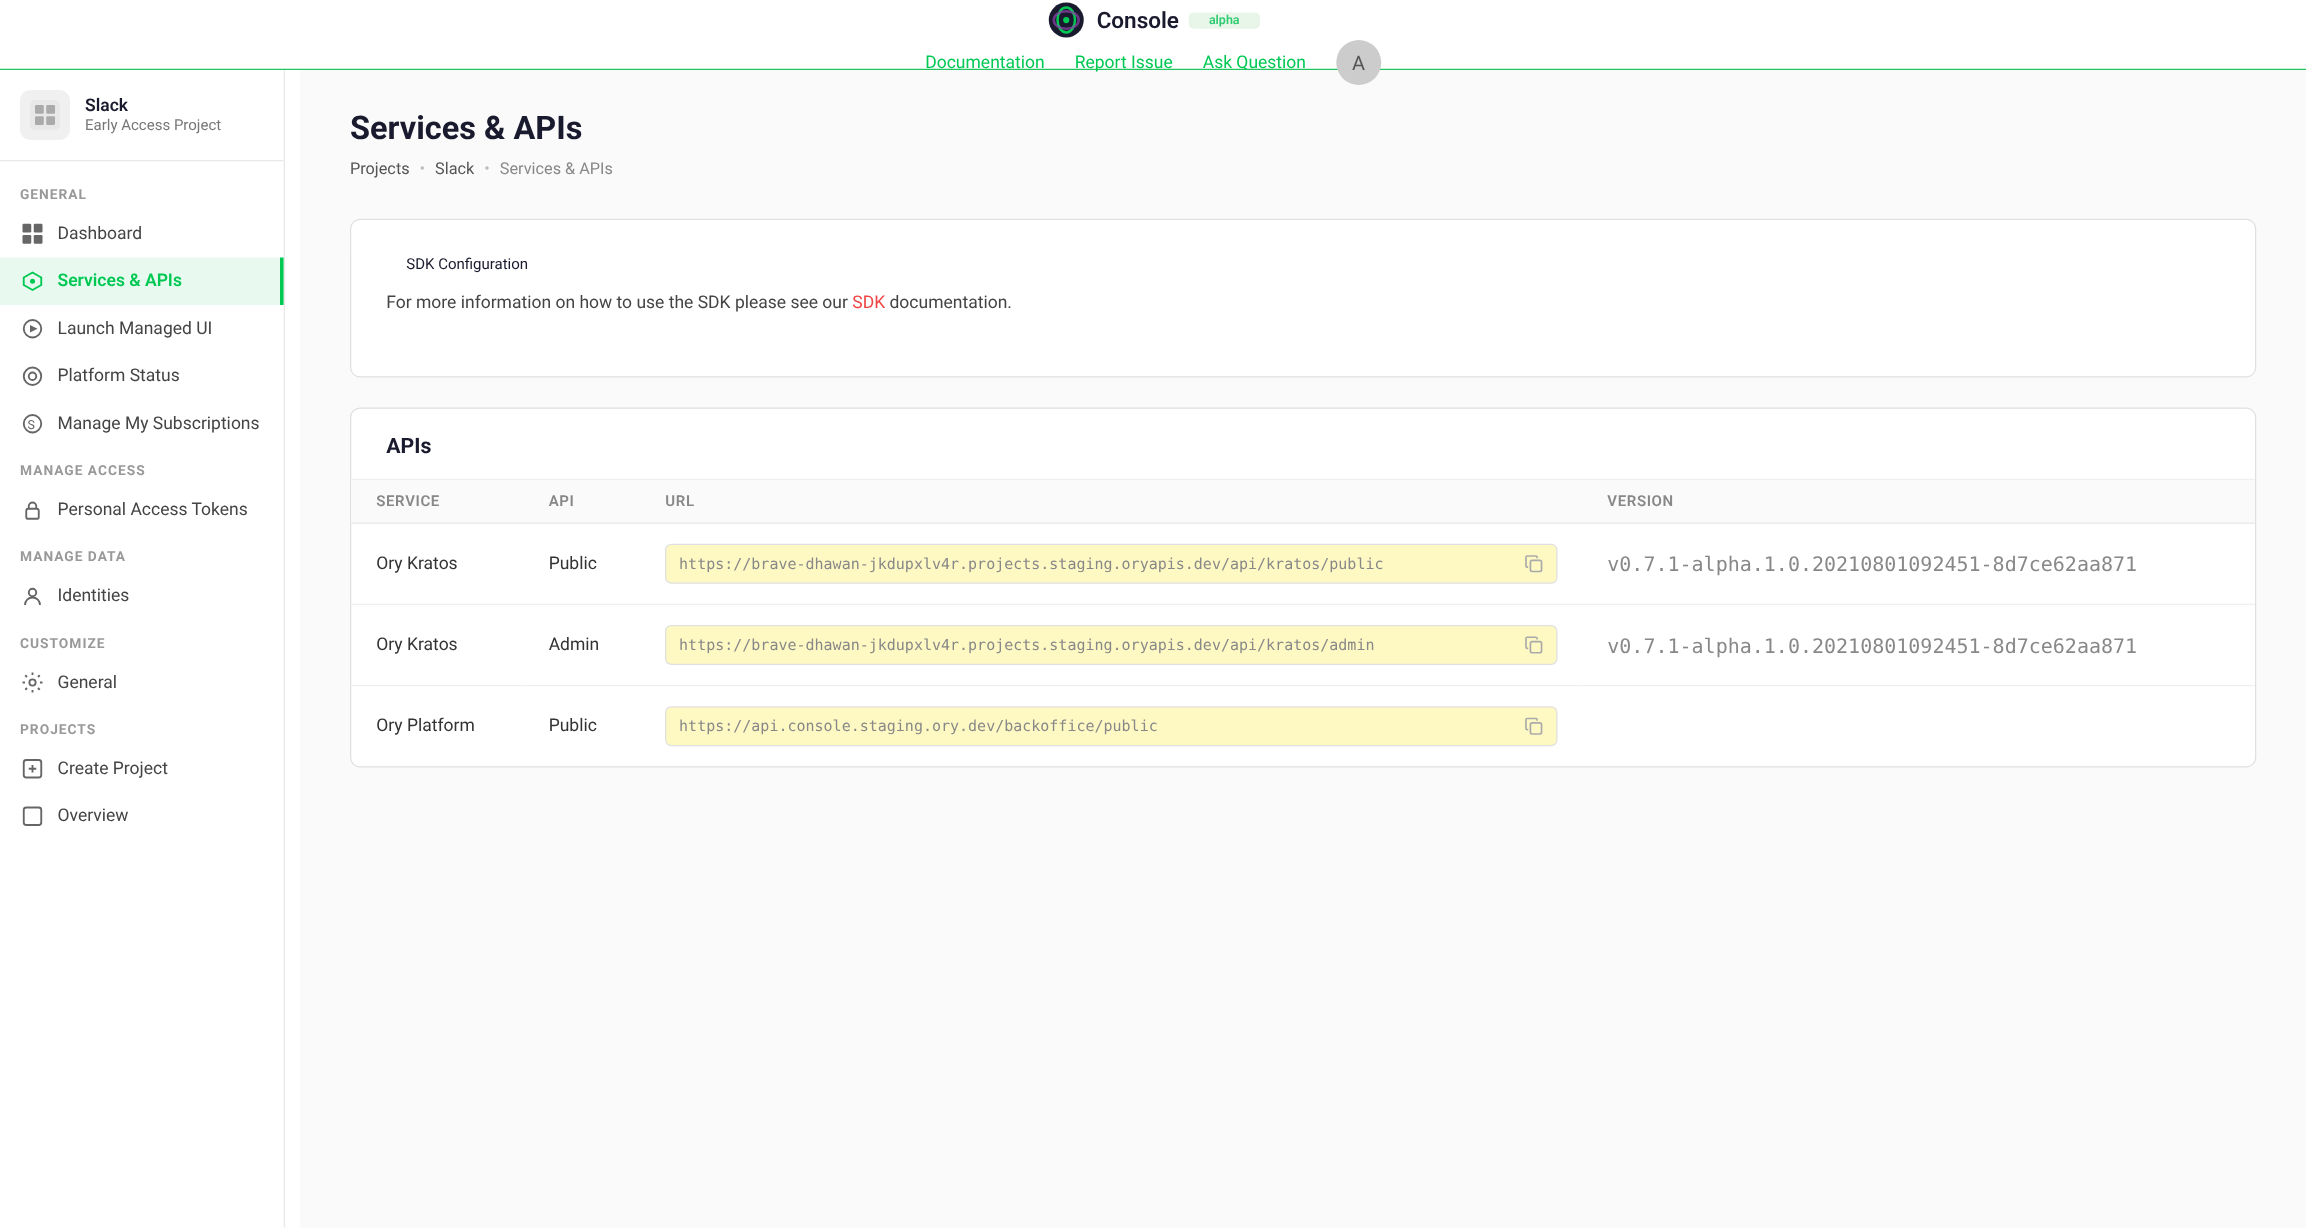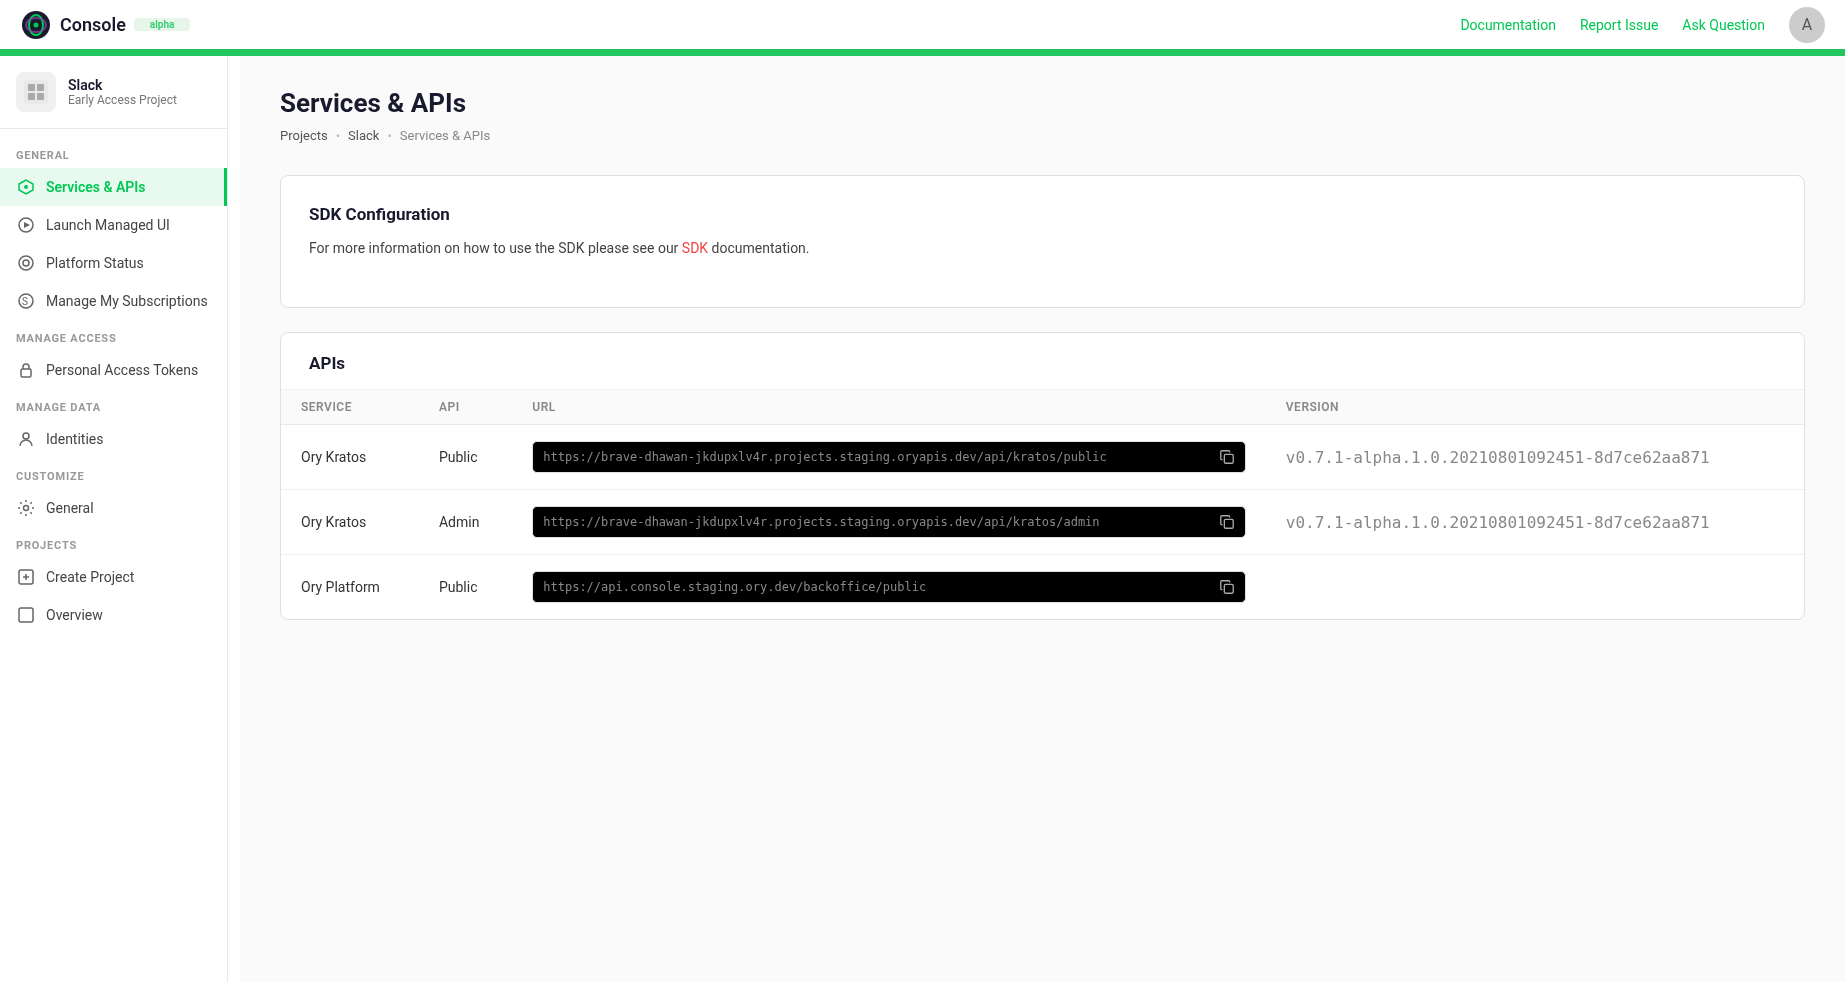--- a/index.html
+++ b/index.html
@@ -2,28 +2,29 @@
 <html><head>
   <meta charset="utf-8">
   <style>
     * { margin: 0; padding: 0; box-sizing: border-box; }
     body { font-family: -apple-system, BlinkMacSystemFont, 'Segoe UI', Roboto, sans-serif; background: #fff; display: flex; flex-direction: column; height: 100vh; overflow: hidden; }
 
     
     .top-nav {
       height: 56px;
       background: #fff;
-      border-bottom: 7px solid #22c55e;
+      border-bottom: 1px solid #22c55e;
       display: flex;
       align-items: center;
       padding: 0 20px;
       justify-content: space-between;
       position: fixed;
       top: 0; left: 0; right: 0;
       z-index: 100;
+      flex-direction: column;
     }
     .top-nav-logo {
       display: flex;
       align-items: center;
       gap: 8px;
     }
     .logo-icon {
       width: 32px; height: 32px;
     }
     .logo-text {
@@ -160,24 +161,25 @@
 
     
     .card {
       background: #fff;
       border: 1px solid #e0e0e0;
       border-radius: 8px;
       padding: 28px 28px;
       margin-bottom: 24px;
     }
     .card-title {
-      font-size: 17px;
-      font-weight: 700;
+      font-size: 12px;
+      font-weight: 400;
       color: #1a1a2e;
       margin-bottom: 14px;
+      margin-left: 16px;
     }
     .sdk-description {
       font-size: 14px;
       color: #444;
       margin-bottom: 20px;
       line-height: 1.5;
     }
     .sdk-description a {
       color: #ef4444;
       text-decoration: none;
@@ -242,21 +244,21 @@
       vertical-align: middle;
     }
     .apis-table tr:last-child td { border-bottom: none; }
     .api-url-box {
       display: flex;
       align-items: center;
       border: 1px solid #e0e0e0;
       border-radius: 5px;
       padding: 7px 10px;
       gap: 8px;
-      background: #000000;
+      background: #fef9c3;
       flex: 1;
     }
     .api-url-text {
       font-size: 12px;
       color: #888;
       font-family: monospace;
       flex: 1;
       overflow: hidden;
     }
     .api-copy-btn {
@@ -311,20 +313,31 @@
         </svg>
       </div>
       <div class="project-info">
         <div class="project-name">Slack</div>
         <div class="project-subtitle">Early Access Project</div>
       </div>
     </div>
 
     <div class="sidebar-section-label">GENERAL</div>
 
+    <div class="sidebar-item">
+      <span class="sidebar-icon">
+        <svg width="18" height="18" viewBox="0 0 18 18">
+            <rect x="1" y="1" width="7" height="7" rx="1" fill="currentColor"></rect>
+            <rect x="10" y="1" width="7" height="7" rx="1" fill="currentColor"></rect>
+            <rect x="1" y="10" width="7" height="7" rx="1" fill="currentColor"></rect>
+            <rect x="10" y="10" width="7" height="7" rx="1" fill="currentColor"></rect>
+          </svg>
+      </span>
+      <span>Dashboard</span>
+    </div>
 
     <div class="sidebar-item active">
       <span class="sidebar-icon">
         <svg width="18" height="18" viewBox="0 0 18 18" fill="none">
             <path d="M9 2L2 6v6l7 4 7-4V6L9 2z" stroke="#00c853" stroke-width="1.5" fill="none"></path>
             <circle cx="9" cy="9" r="2" fill="#00c853"></circle>
           </svg>
       </span>
       <span>Services &amp; APIs</span>
     </div>

